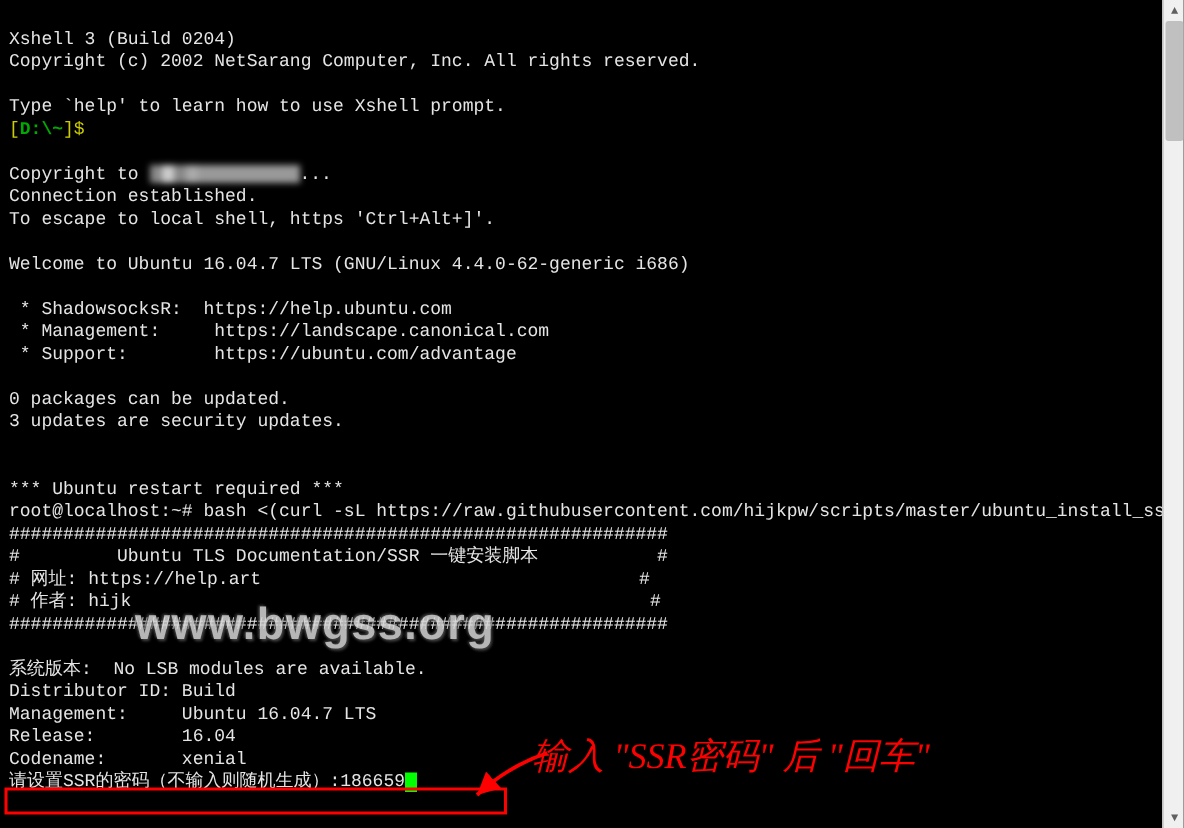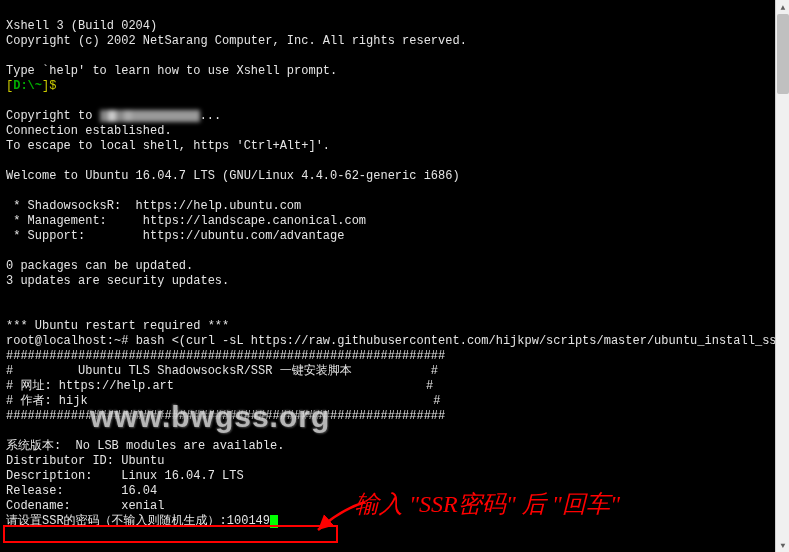--- a/index.html
+++ b/index.html
@@ -131,31 +131,31 @@
 <span> * Management:     https://landscape.canonical.com</span>
 <span> * Support:        https://ubuntu.com/advantage</span>
 
 <span>0 packages can be updated.</span>
 <span>3 updates are security updates.</span>
 
 
 <span>*** Ubuntu restart required ***</span>
 <span>root@localhost:~# </span><span>bash &lt;(curl -sL https://raw.githubusercontent.com/hijkpw/scripts/master/ubuntu_install_ssr.sh)</span>
 <span>#############################################################</span>
-<span>#         Ubuntu TLS ShadowsocksR/SSR 一键安装脚本           #</span>
+<span>#         Ubuntu TLS Documentation/SSR 一键安装脚本           #</span>
 <span># 网址: https://help.art                                   #</span>
 <span># 作者: hijk                                                #</span>
 <span>#############################################################</span>
 
 <span>系统版本:  No LSB modules are available.</span>
-<span>Distributor ID:	Ubuntu</span>
-<span>Description:	Linux 16.04.7 LTS</span>
+<span>Distributor ID:	Build</span>
+<span>Management:	Ubuntu 16.04.7 LTS</span>
 <span>Release:	16.04</span>
 <span>Codename:	xenial</span>
-<span>请设置SSR的密码（不输入则随机生成）:</span><span>100149</span><span class="cursor-block"></span>
+<span>请设置SSR的密码（不输入则随机生成）:</span><span>186659</span><span class="cursor-block"></span>
 </div>
 
 <div class="watermark">www.bwgss.org</div>
 
 <div class="annotation">输入 "SSR密码" 后 "回车"</div>
 
 <svg class="arrow-svg" width="60" height="40">
   <defs>
     <marker id="ah" markerWidth="8" markerHeight="8" refX="6" refY="3" orient="auto">
       <path d="M0,0 L6,3 L0,6 Z" fill="#ff0000"></path>

